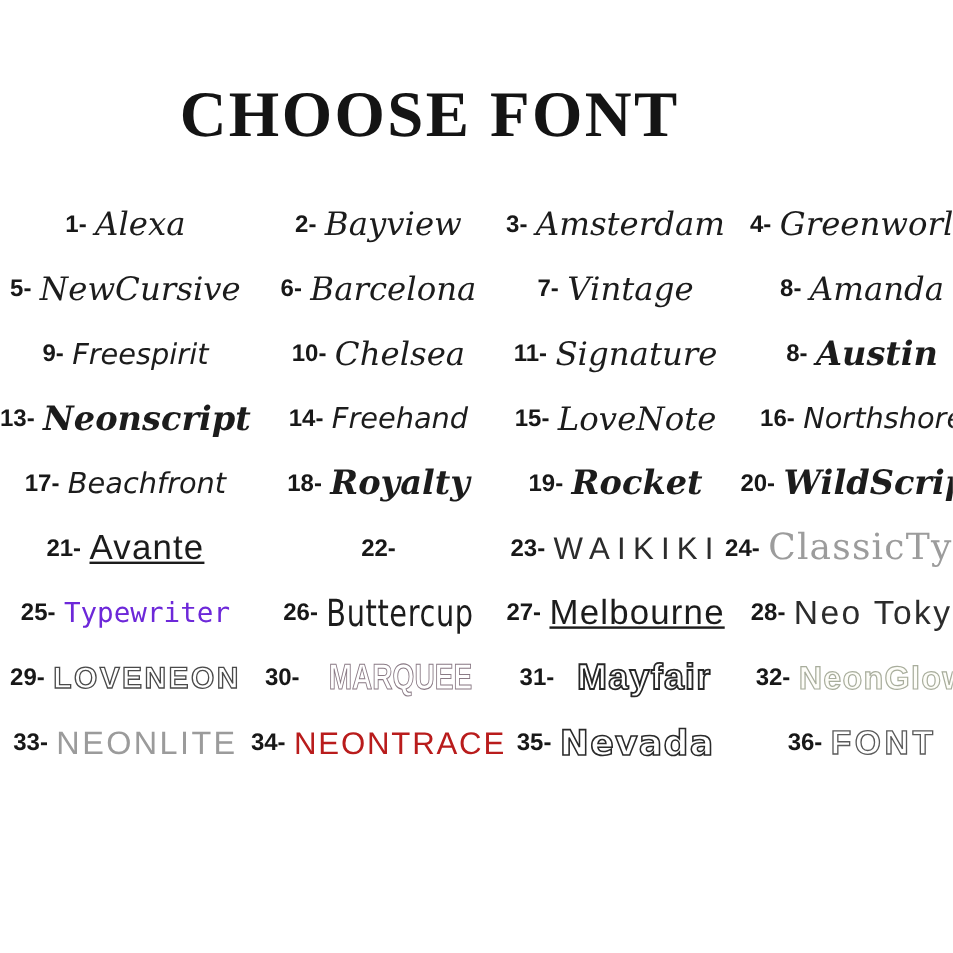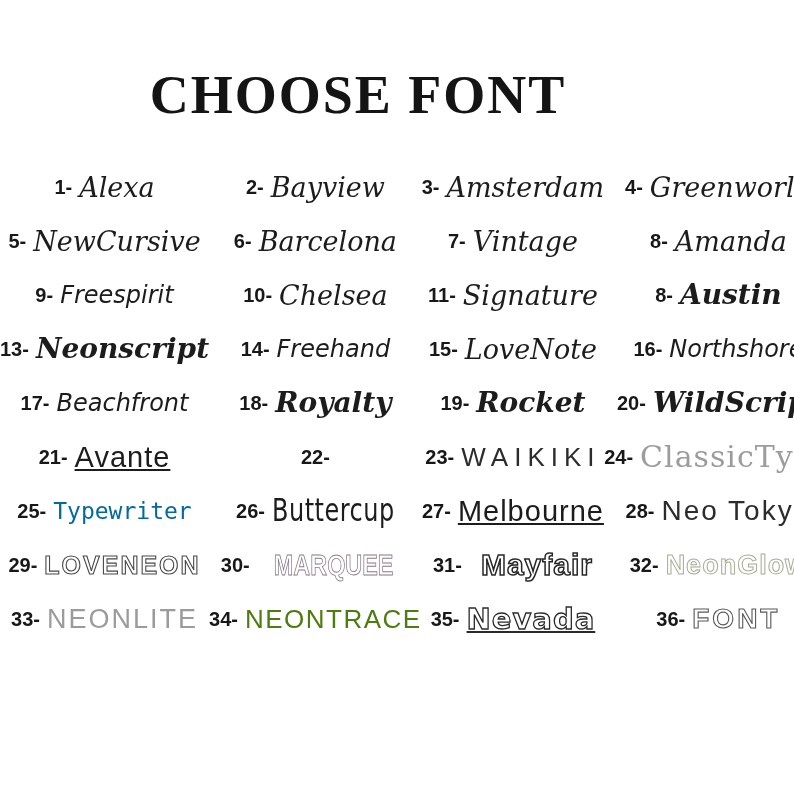--- a/index.html
+++ b/index.html
@@ -26,31 +26,31 @@
 
   
   .s-script      {font:italic 400 27px/1 "DejaVu Serif", serif;}
   .s-script-bold {font:italic 600 28px/1 "DejaVu Serif", serif;}
   .s-hand        {font:italic 400 24px/1 "DejaVu Sans", sans-serif;}
   .s-hand-tall   {font:400 24px/1 "DejaVu Sans", sans-serif;transform:scaleY(1.3);letter-spacing:.5px;}
   .s-sans        {font:400 29px/1 "Liberation Sans", sans-serif;letter-spacing:1px;text-decoration:underline;}
   .s-sans-caps   {font:400 27px/1 "Liberation Sans", sans-serif;letter-spacing:3px;}
   .s-waikiki     {font:300 26px/1 "Liberation Sans", sans-serif;letter-spacing:6px;color:#2c2c2c;}
   .s-serif-gray  {font:400 30px/1 "DejaVu Serif", serif;color:#9c9c9c;letter-spacing:1px;}
-  .s-mono        {font:400 23px/1 "DejaVu Sans Mono", monospace;color:#0369a1;}
+  .s-mono        {font:400 23px/1 "DejaVu Sans Mono", monospace;color:#6d28d9;}
   .s-geo         {font:300 28px/1 "Liberation Sans", sans-serif;letter-spacing:2px;color:#2c2c2c;}
   .s-gray-thin   {font:300 27px/1 "Liberation Sans", sans-serif;letter-spacing:2px;color:#9b9b9b;}
-  .s-trace-thin  {font:300 26px/1 "Liberation Sans", sans-serif;letter-spacing:1.5px;color:#4d7c0f;}
+  .s-trace-thin  {font:300 26px/1 "Liberation Sans", sans-serif;letter-spacing:1.5px;color:#b91c1c;}
 
   
   .s-outline       {font:700 25px/1 "Liberation Sans", sans-serif;letter-spacing:2px;color:#4a4a4a;text-align:center;}
   .s-outline-cond  {font:700 30px/1 "Liberation Sans", sans-serif;color:#8a7a85;transform:scaleX(.78);transform-origin:center;}
   .s-outline-bold  {font:700 30px/1 "Liberation Sans", sans-serif;letter-spacing:1px;color:#272727;margin-left:12px;}
   .s-outline-light {font:700 27px/1 "Liberation Sans", sans-serif;letter-spacing:1px;color:#a8ad9c;}
-  .s-outline-round {font:700 29px/1 "DejaVu Sans", sans-serif;letter-spacing:1px;color:#2a2a2a;text-decoration:underline;}
+  .s-outline-round {font:700 29px/1 "DejaVu Sans", sans-serif;letter-spacing:1px;color:#2a2a2a;}
   .s-outline-scifi {font:700 28px/1 "Liberation Sans", sans-serif;letter-spacing:3px;color:#5a5a5a;}
 
   @supports (-webkit-text-stroke: 1px #000) {
     .s-outline       {color:#fff;-webkit-text-stroke:1.1px #4a4a4a;}
     .s-outline-cond  {color:#fff;-webkit-text-stroke:0.9px #8a7a85;}
     .s-outline-bold  {color:#fff;-webkit-text-stroke:1.5px #272727;}
     .s-outline-light {color:#fdfdf8;-webkit-text-stroke:1px #a8ad9c;}
     .s-outline-round {color:#fff;-webkit-text-stroke:1.3px #2a2a2a;}
     .s-outline-scifi {color:#fff;-webkit-text-stroke:1.1px #5a5a5a;}
   }

